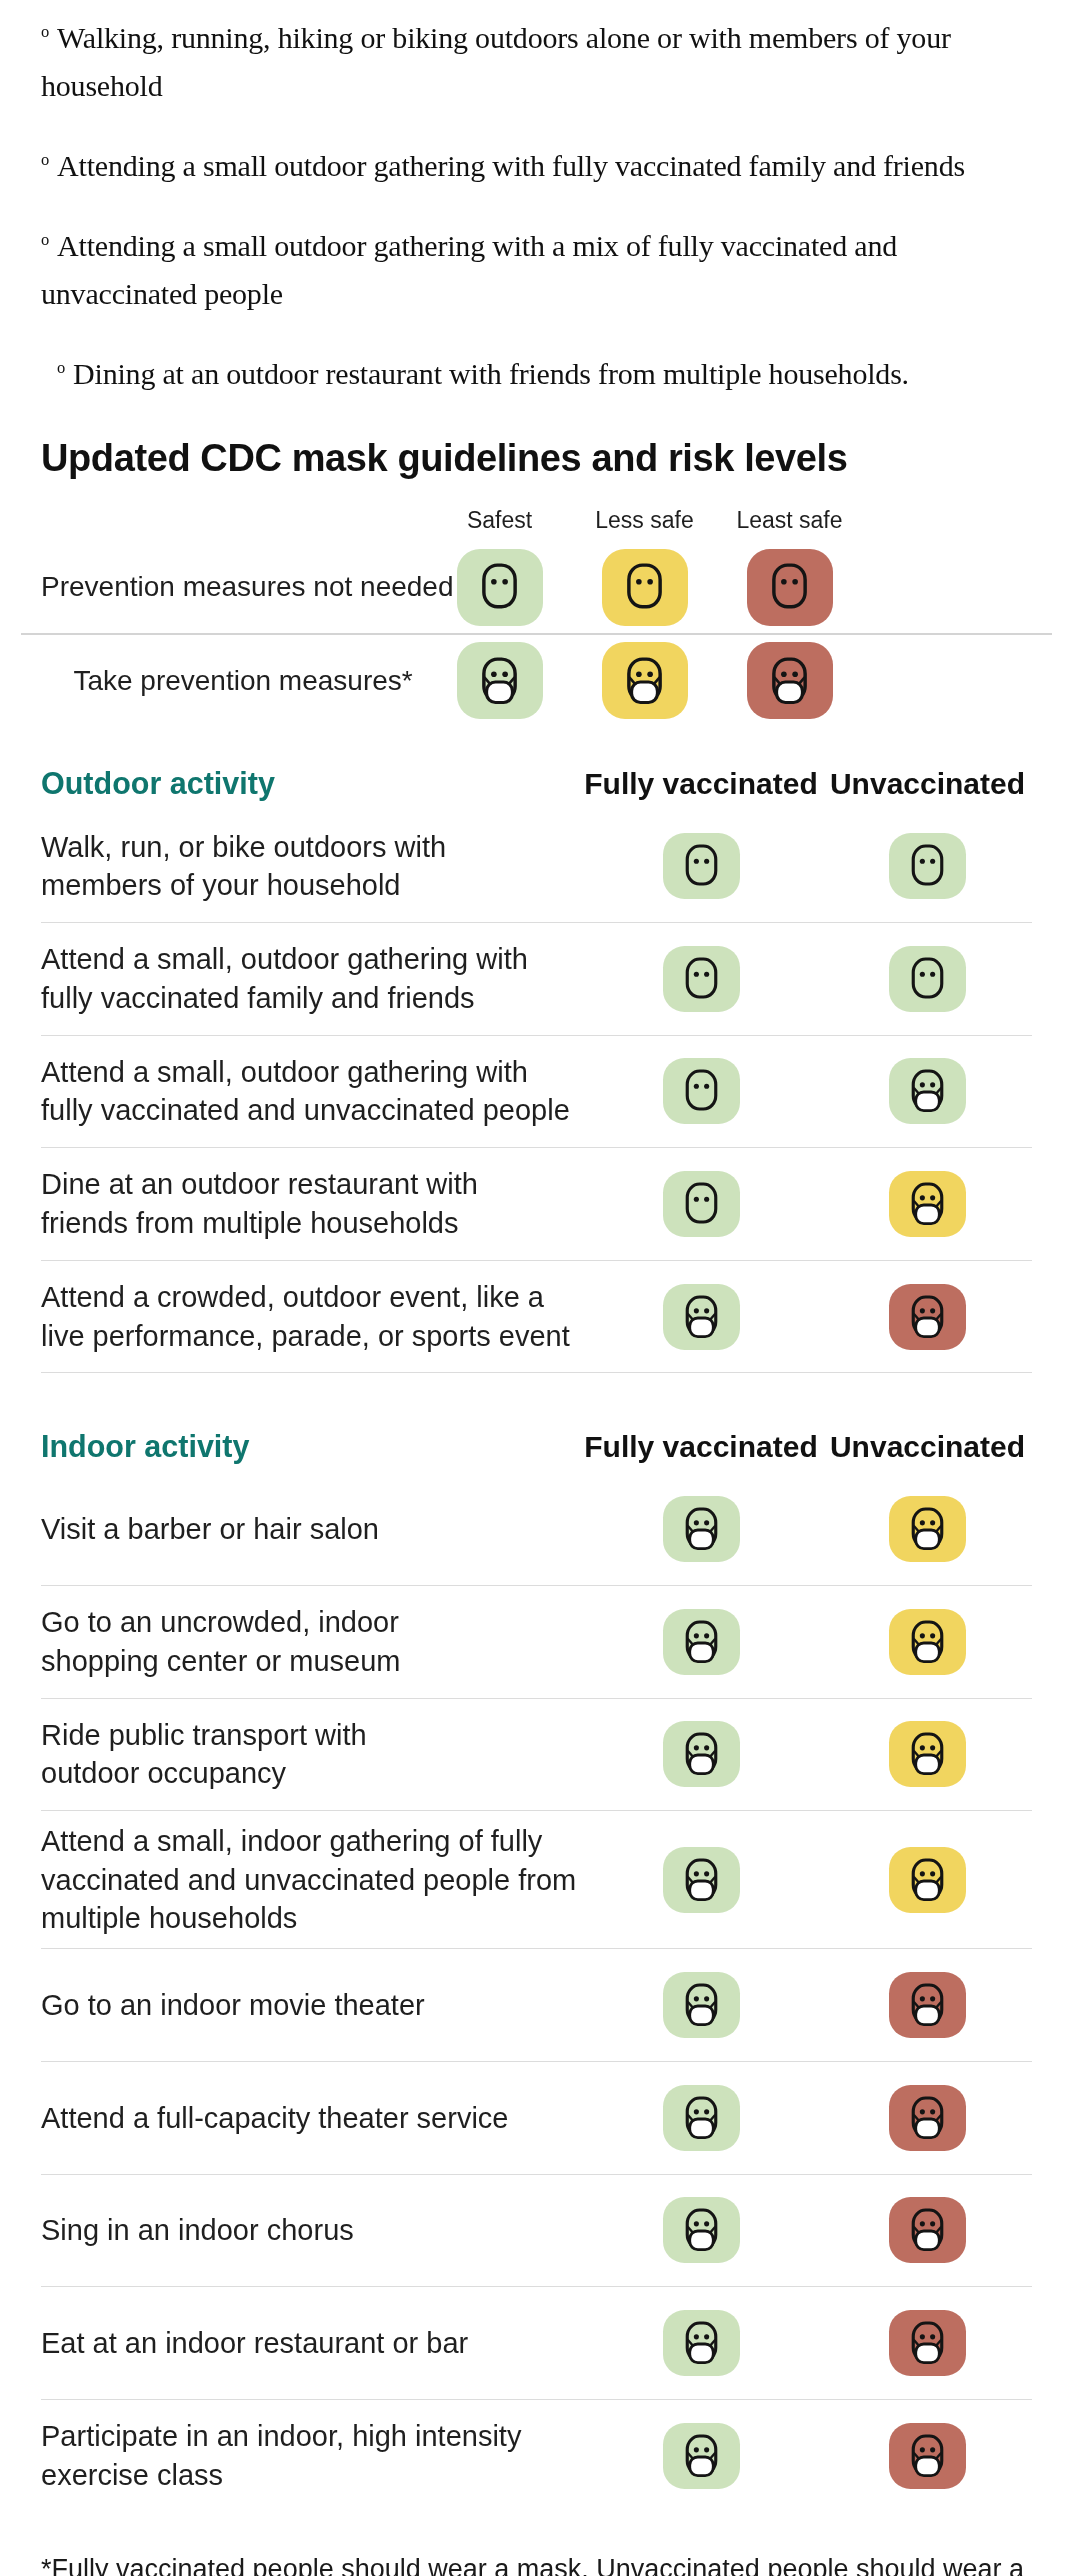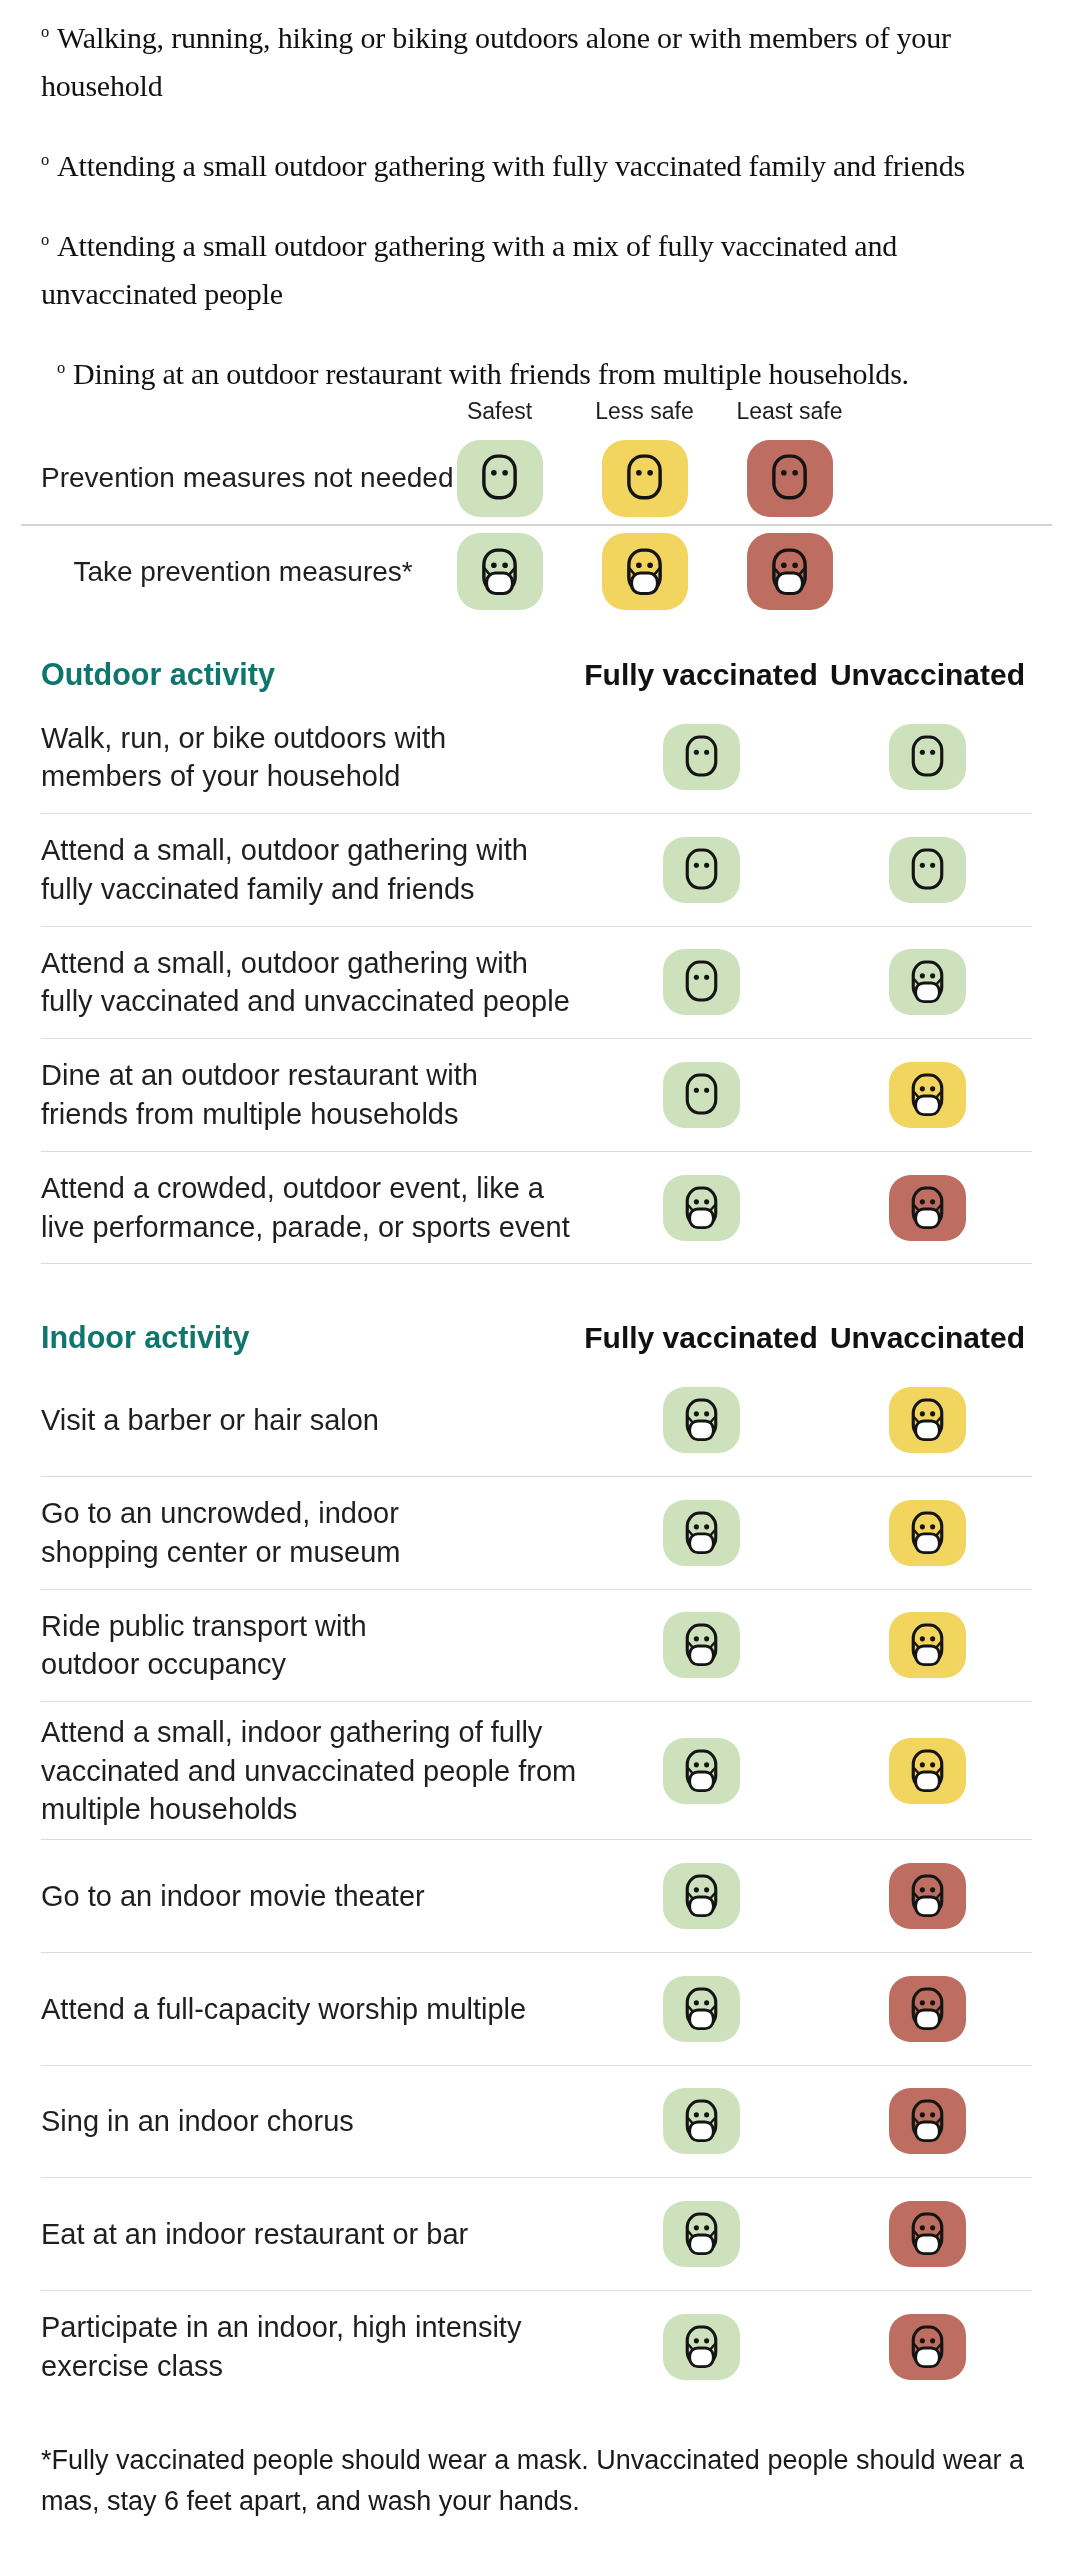--- a/index.html
+++ b/index.html
@@ -62,20 +62,21 @@
 
   <div class="intro">
       <p><sup class="bullet">o</sup>Walking, running, hiking or biking outdoors alone or with members of your
 household</p>
       <p><sup class="bullet">o</sup>Attending a small outdoor gathering with fully vaccinated family and friends</p>
       <p><sup class="bullet">o</sup>Attending a small outdoor gathering with a mix of fully vaccinated and
 unvaccinated people</p>
       <p><sup class="bullet">o</sup>Dining at an outdoor restaurant with friends from multiple households.</p>
     </div>
 
+  <h1>Updated CDC mask guidelines and risk levels</h1>
 
   <div class="legend">
     <div class="legend-grid legend-head">
       <div></div>
       <div>Safest</div>
       <div>Less safe</div>
       <div>Least safe</div>
     </div>
     <div>
         <div class="legend-grid legend-row">
@@ -423,21 +424,21 @@
                 <circle cx="24.6" cy="17.5" r="2.7" fill="#141414"></circle>
                 <circle cx="35.4" cy="17.5" r="2.7" fill="#141414"></circle>
                 <path d="M15.5,20.5 L21.5,27.5" stroke="#141414" stroke-width="2.5" fill="none"></path>
                 <path d="M44.5,20.5 L38.5,27.5" stroke="#141414" stroke-width="2.5" fill="none"></path>
                 <rect x="17.6" y="25" width="24.8" height="19.6" rx="8.5" fill="#ffffff" stroke="#141414" stroke-width="3"></rect>
               </svg>
             </span>
           </div>
         </div>
         <div class="trow">
-          <div class="activity">Attend a full-capacity worship multiple</div>
+          <div class="activity">Attend a full-capacity theater service</div>
           <div class="cell">
             <span class="badge b-table" style="background: rgb(205, 226, 188);">
               <svg viewBox="0 0 60 48" width="57" height="46" aria-hidden="true">
                 <rect x="15" y="3" width="30" height="40" rx="13" ry="14" fill="none" stroke="#141414" stroke-width="3.3"></rect>
                 <circle cx="24.6" cy="17.5" r="2.7" fill="#141414"></circle>
                 <circle cx="35.4" cy="17.5" r="2.7" fill="#141414"></circle>
                 <path d="M15.5,20.5 L21.5,27.5" stroke="#141414" stroke-width="2.5" fill="none"></path>
                 <path d="M44.5,20.5 L38.5,27.5" stroke="#141414" stroke-width="2.5" fill="none"></path>
                 <rect x="17.6" y="25" width="24.8" height="19.6" rx="8.5" fill="#ffffff" stroke="#141414" stroke-width="3"></rect>
               </svg>

